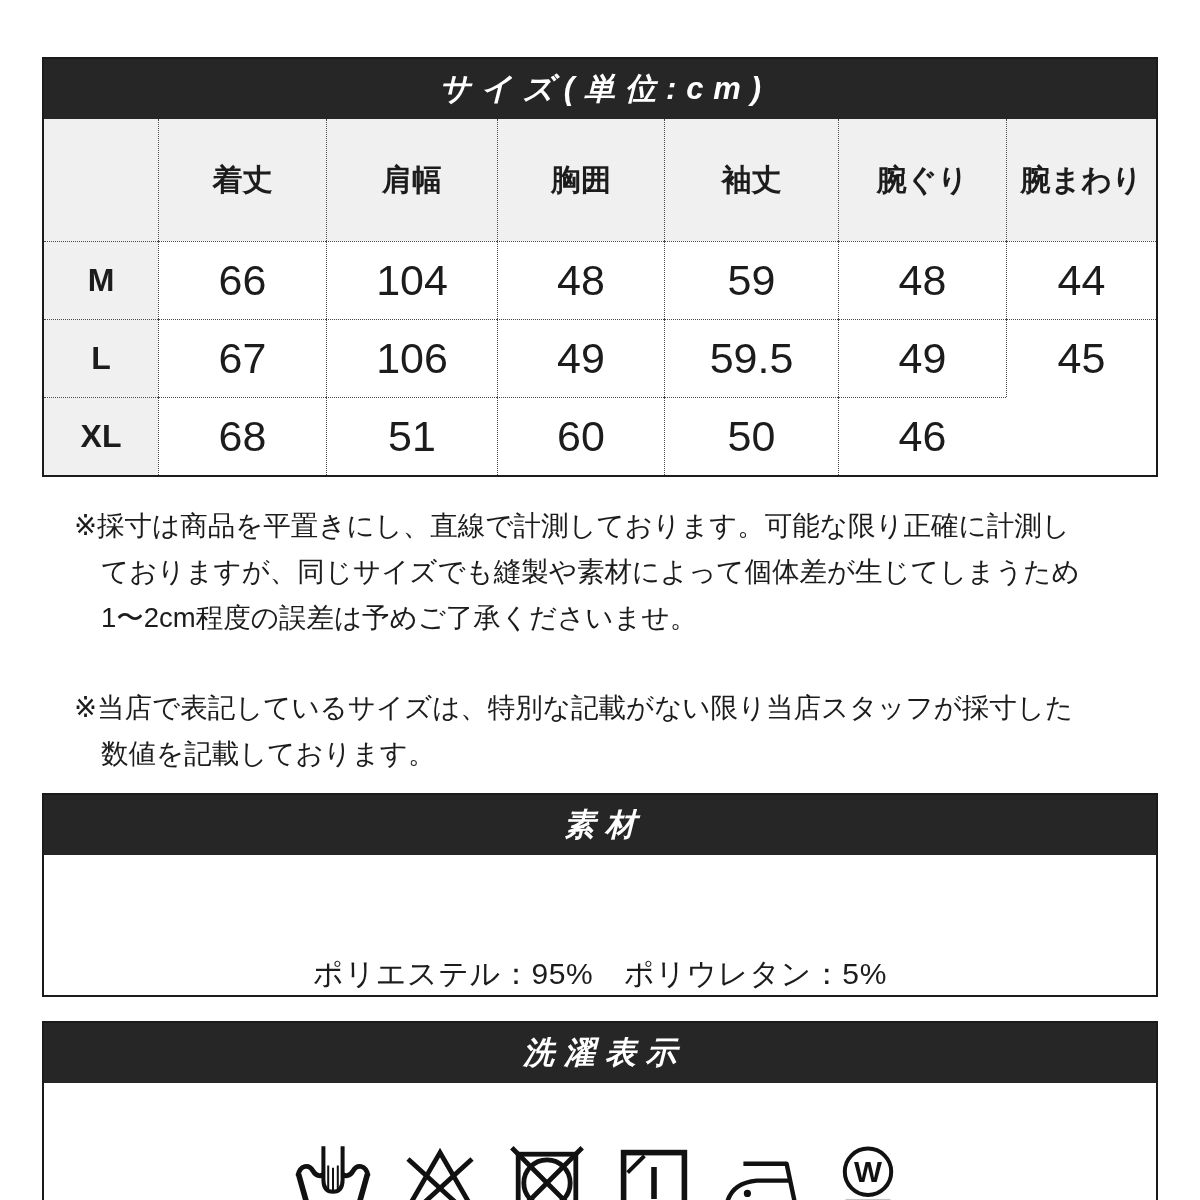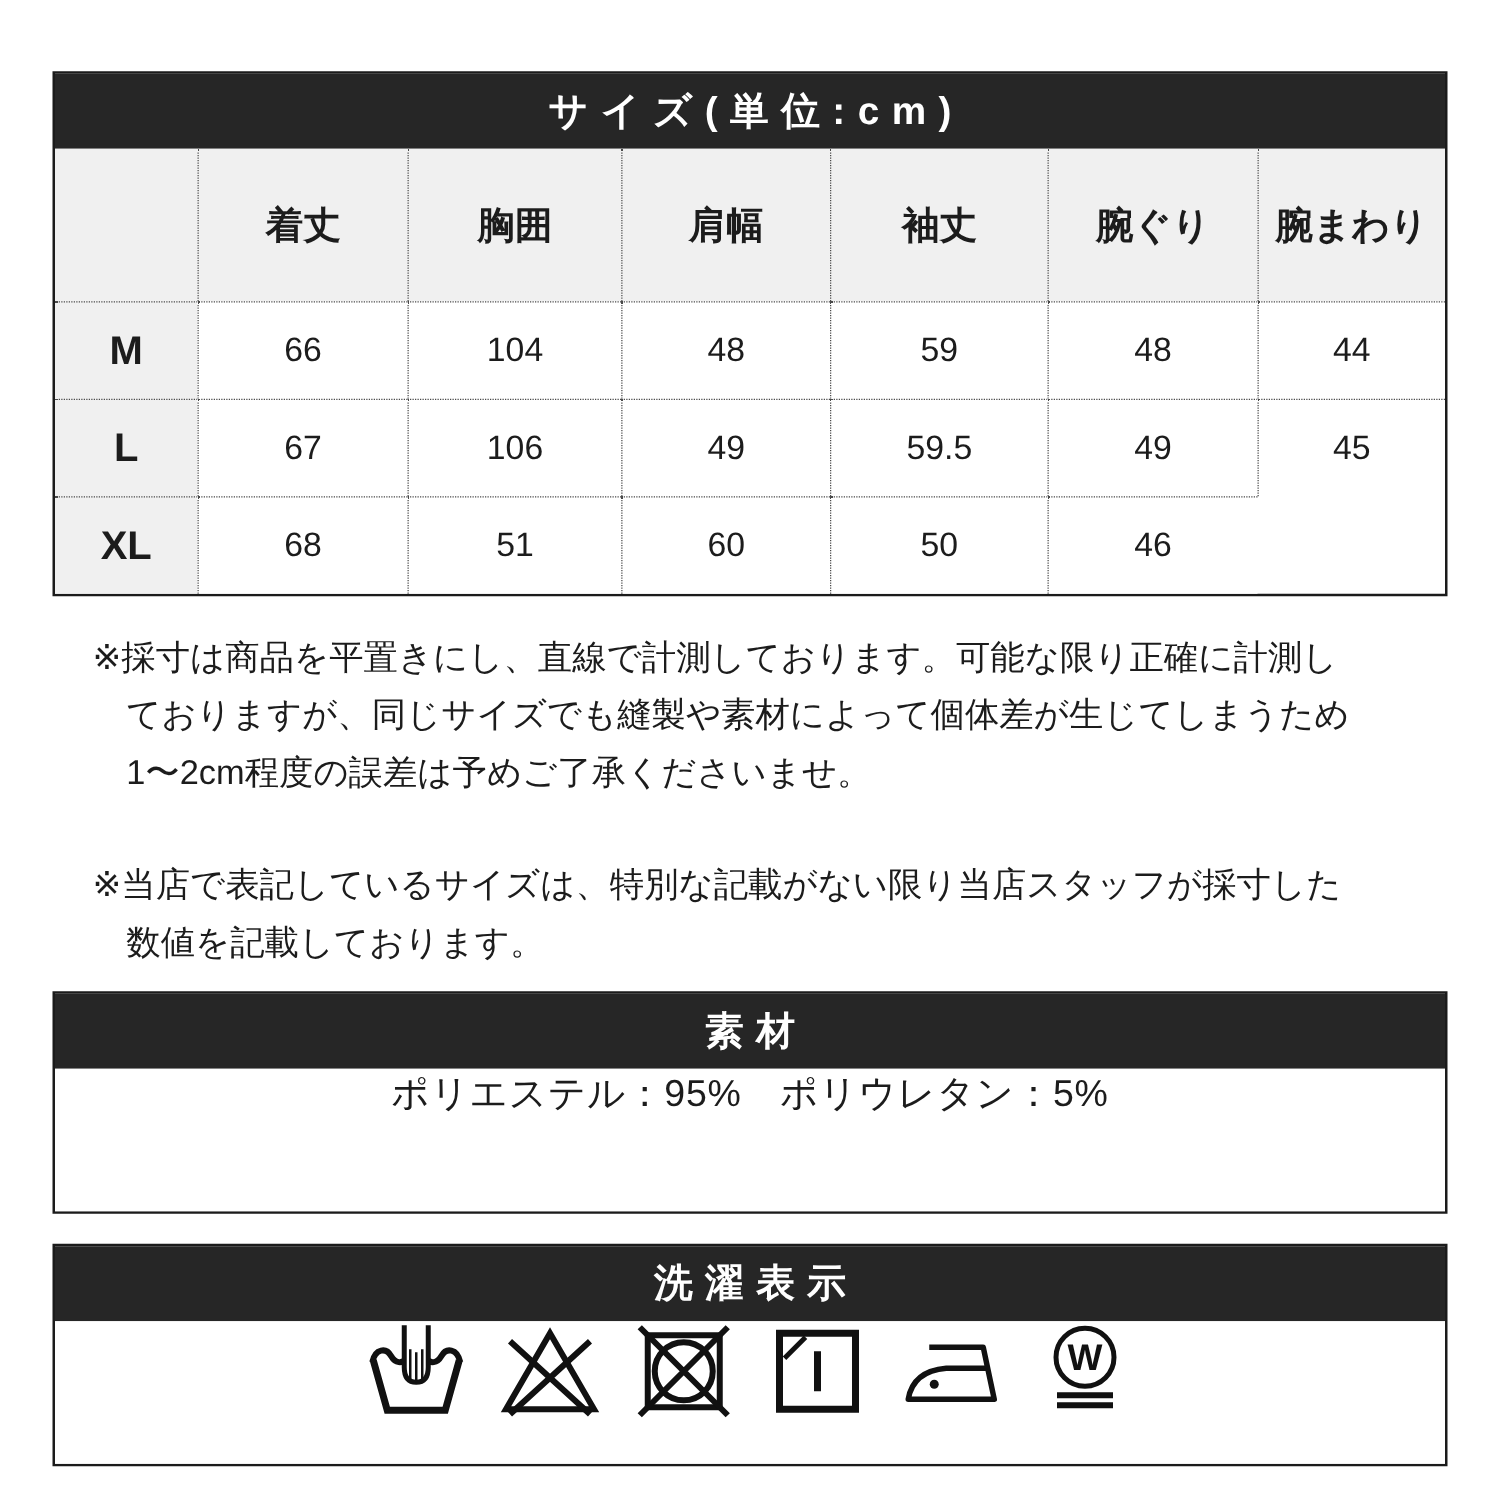--- a/index.html
+++ b/index.html
@@ -10,34 +10,34 @@
     -webkit-font-smoothing:antialiased;
   }
   .wrap{width:1200px;}
 
   
   .bar{
     height:60px;background:var(--bar-bg,#262626);color:#ffffff;
     display:flex;align-items:center;justify-content:center;
     font-weight:700;font-size:31px;letter-spacing:0.32em;
   }
-  .bar span{padding-left:0.32em;white-space:nowrap;}
+  .bar span{padding-left:0.32em;white-space:nowrap;font-style:italic;}
 
   
   .size-table{
     margin:57px 42px 0 42px;
     border:2px solid var(--border-dark,#1b1b1b);
   }
   .grid{
     display:grid;
     grid-template-columns:114px 168px 171px 167px 174px 168px 1fr;
   }
   .cell{
     display:flex;align-items:center;justify-content:center;
-    background:#ffffff;height:77px;font-size:27px;
+    background:#ffffff;height:77px;font-size:43px;
     border-left:1px dotted #4a4a4a;border-top:1px dotted #4a4a4a;
     white-space:nowrap;
   }
   .cell.c0{border-left:none;}
   .cell.head{
     height:122px;background:var(--cell-gray,#f0f0f0);
     font-weight:700;font-size:30px;border-top:none;
   }
   .cell.rowlabel{
     background:var(--cell-gray,#f0f0f0);
@@ -51,21 +51,21 @@
   .note2{margin-top:44px;}
 
   
   .box{
     margin:16px 42px 0 42px;
     border:2px solid var(--border-dark,#1b1b1b);
   }
   .box.material{margin-top:16px;}
   .box.care{margin-top:24px;}
   .box-body{
-    height:114px;display:flex;align-items:flex-start;justify-content:center;
+    height:140px;display:flex;align-items:flex-end;justify-content:center;
     background:#ffffff;
   }
   .mat-body{font-size:30px;letter-spacing:0.02em;white-space:nowrap;}
 
   
   .icons{gap:27px;}
   .care-icon{display:inline-flex;}
   .care-icon svg{width:80px;height:80px;display:block;}
 </style>
 </head>
@@ -73,22 +73,22 @@
 
 <div class="wrap">
 
   <section class="size-table">
     <div class="bar">
       <span>サイズ(単位:cm)</span>
     </div>
     <div class="grid">
       <div class="cell head c0"></div>
       <div class="cell head">着丈</div>
+      <div class="cell head">肩幅</div>
       <div class="cell head">胸囲</div>
-      <div class="cell head">肩幅</div>
       <div class="cell head">袖丈</div>
       <div class="cell head">腕ぐり</div>
       <div class="cell head">腕まわり</div>
 
       <div class="cell rowlabel c0">M</div>
       <div class="cell">66</div>
       <div class="cell">104</div>
       <div class="cell">48</div>
       <div class="cell">59</div>
       <div class="cell">48</div>

